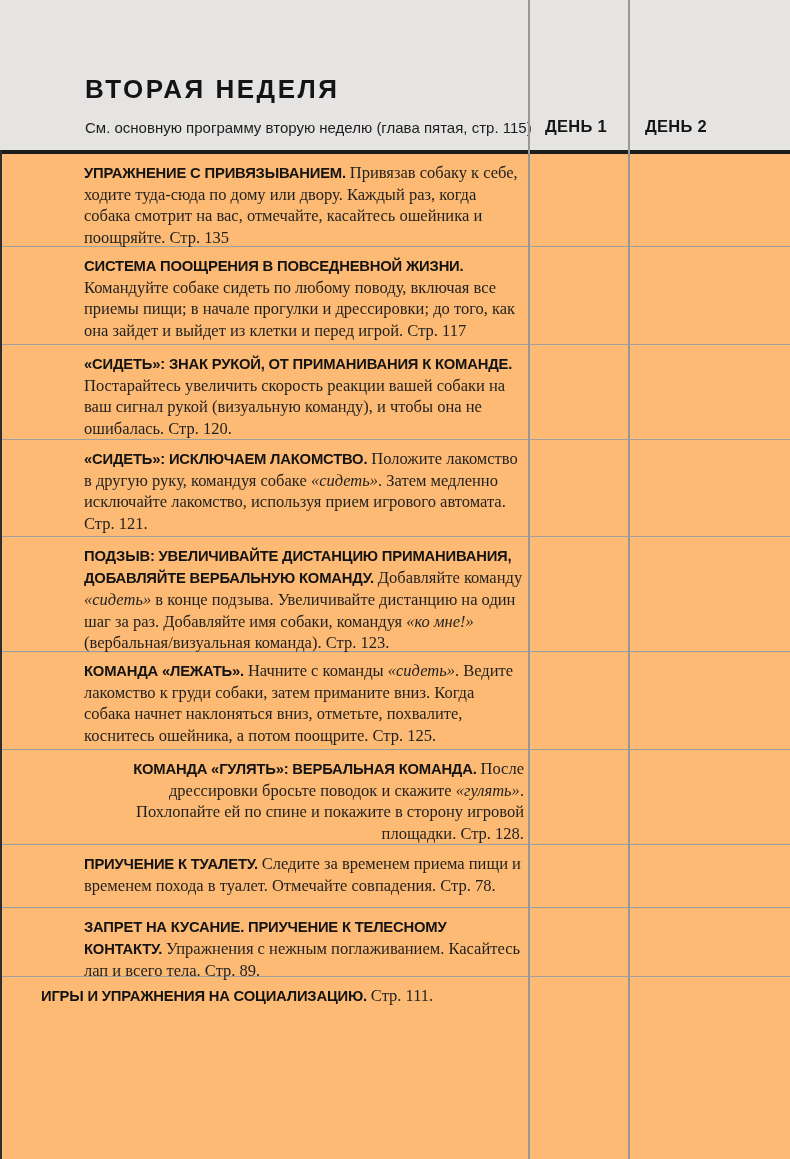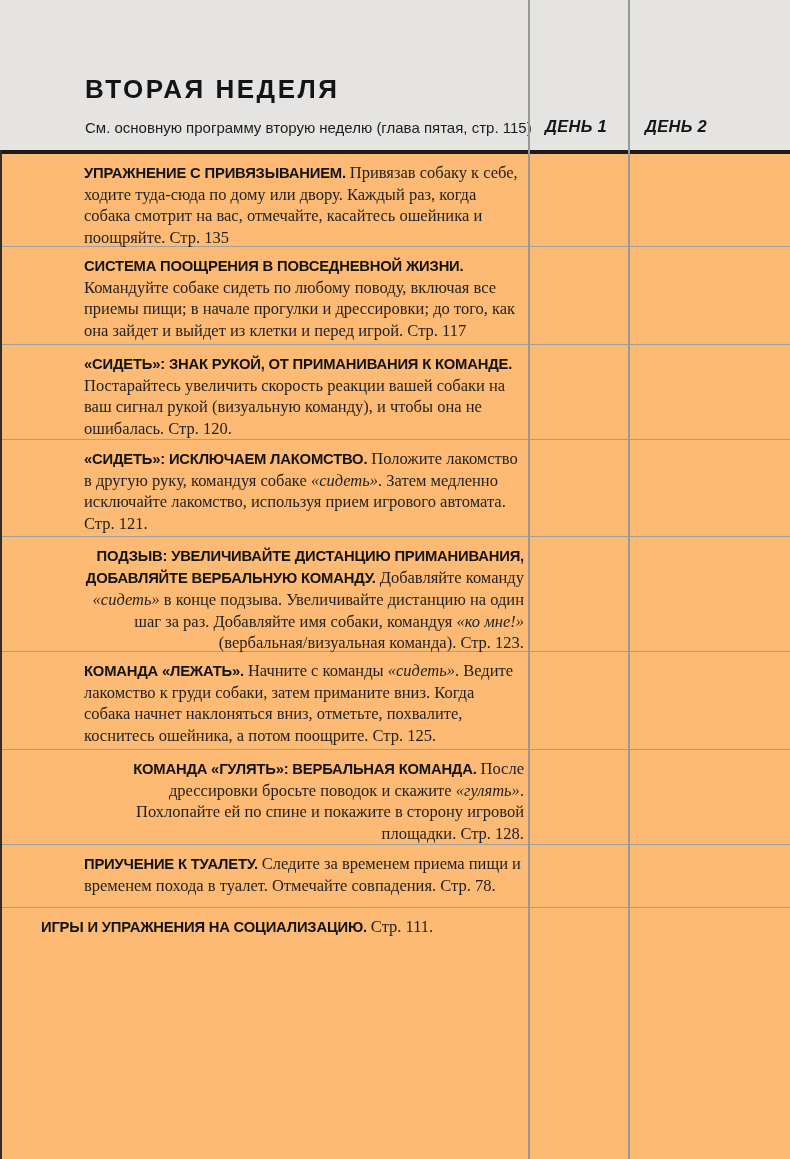--- a/index.html
+++ b/index.html
@@ -44,21 +44,20 @@
     font-size: 15px;
     color: #1c1c1c;
     white-space: nowrap;
   }
   .day-header {
     position: absolute;
     top: 117px;
     width: 96px;
     text-align: center;
     font-weight: bold;
-    font-style: italic;
     font-size: 16.5px;
     letter-spacing: 0.3px;
     color: #161616;
   }
   .day-header.day1 { left: 528px; }
   .day-header.day2 { left: 628px; }
 
   
   .rows {
     position: absolute;
@@ -138,21 +137,21 @@
       <span class="row-heading">«СИДЕТЬ»: ЗНАК РУКОЙ, ОТ ПРИМАНИВАНИЯ К КОМАНДЕ. </span><span class="row-body"><span>Постарайтесь увеличить скорость реакции вашей собаки на ваш сигнал рукой (визуальную команду), и чтобы она не ошибалась. Стр. 120.</span></span>
     </div>
   </div>
 
   <div class="row" style="height: 97px;">
     <div class="row-text">
       <span class="row-heading">«СИДЕТЬ»: ИСКЛЮЧАЕМ ЛАКОМСТВО. </span><span class="row-body"><span>Положите лакомство в другую руку, командуя собаке </span><span class="it">«сидеть»</span><span>. Затем медленно исключайте лакомство, используя прием игрового автомата. Стр. 121.</span></span>
     </div>
   </div>
 
-  <div class="row" style="height: 115px; text-align: right;">
+  <div class="row" style="height: 115px;">
     <div class="row-text">
       <span class="row-heading">ПОДЗЫВ: УВЕЛИЧИВАЙТЕ ДИСТАНЦИЮ ПРИМАНИВАНИЯ, ДОБАВЛЯЙТЕ ВЕРБАЛЬНУЮ КОМАНДУ. </span><span class="row-body"><span>Добавляйте команду </span><span class="it">«сидеть»</span><span> в конце подзыва. Увеличивайте дистанцию на один шаг за раз. Добавляйте имя собаки, командуя </span><span class="it">«ко мне!»</span><span> (вербальная/визуальная команда). Стр. 123.</span></span>
     </div>
   </div>
 
   <div class="row" style="height: 98px;">
     <div class="row-text">
       <span class="row-heading">КОМАНДА «ЛЕЖАТЬ». </span><span class="row-body"><span>Начните с команды </span><span class="it">«сидеть»</span><span>. Ведите лакомство к груди собаки, затем приманите вниз. Когда собака начнет наклоняться вниз, отметьте, похвалите, коснитесь ошейника, а потом поощрите. Стр. 125.</span></span>
     </div>
   </div>
@@ -163,20 +162,25 @@
     </div>
   </div>
 
 
   <div class="row" style="height: 63px;">
     <div class="row-text">
       <span class="row-heading">ПРИУЧЕНИЕ К ТУАЛЕТУ. </span><span class="row-body"><span>Следите за временем приема пищи и временем похода в туалет. Отмечайте совпадения. Стр. 78.</span></span>
     </div>
   </div>
 
+  <div class="row" style="height: 69px;">
+    <div class="row-text">
+      <span class="row-heading">ЗАПРЕТ НА КУСАНИЕ. ПРИУЧЕНИЕ К ТЕЛЕСНОМУ КОНТАКТУ. </span><span class="row-body"><span>Упражнения с нежным поглаживанием. Касайтесь лап и всего тела. Стр. 89.</span></span>
+    </div>
+  </div>
 
   <div class="row" style="height: 107px; padding-left: 41px;">
     <div class="row-text">
       <span class="row-heading">ИГРЫ И УПРАЖНЕНИЯ НА СОЦИАЛИЗАЦИЮ. </span><span class="row-body"><span>Стр. 111.</span></span>
     </div>
   </div>
 </div>
 
   <div class="vline v1"></div>
   <div class="vline v2"></div>

